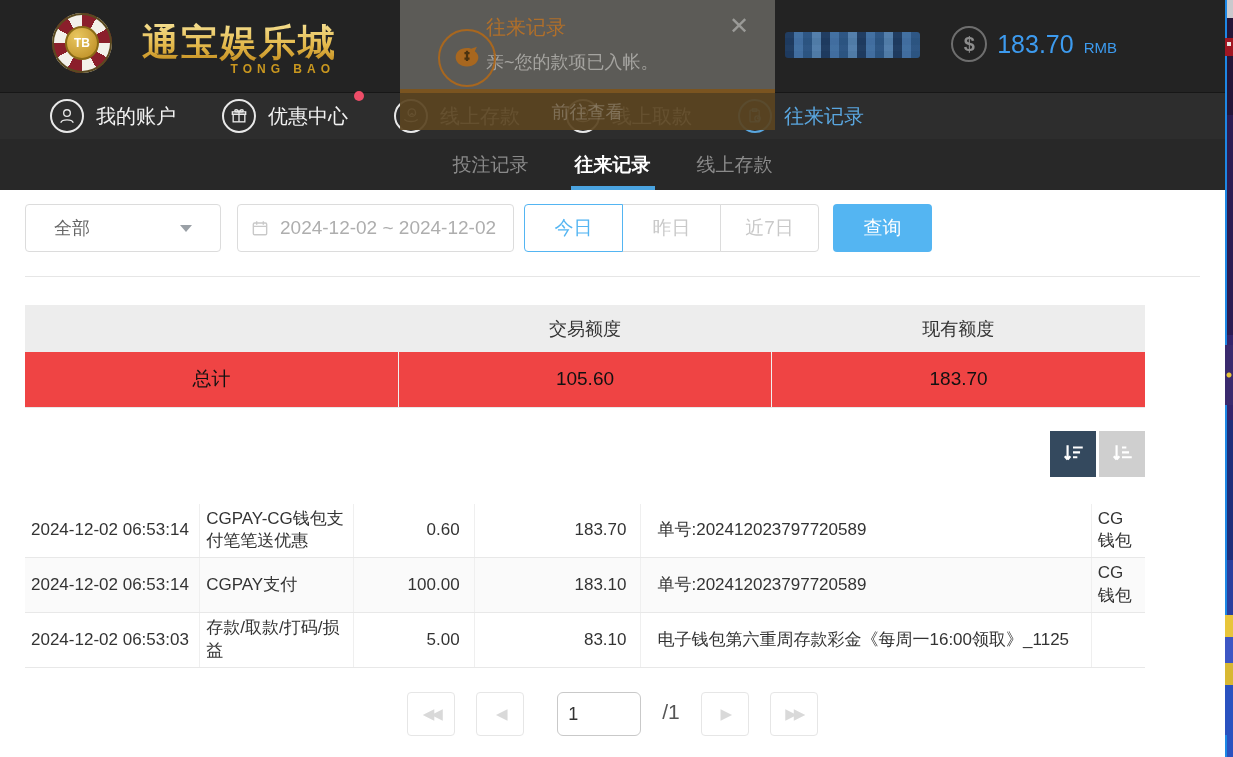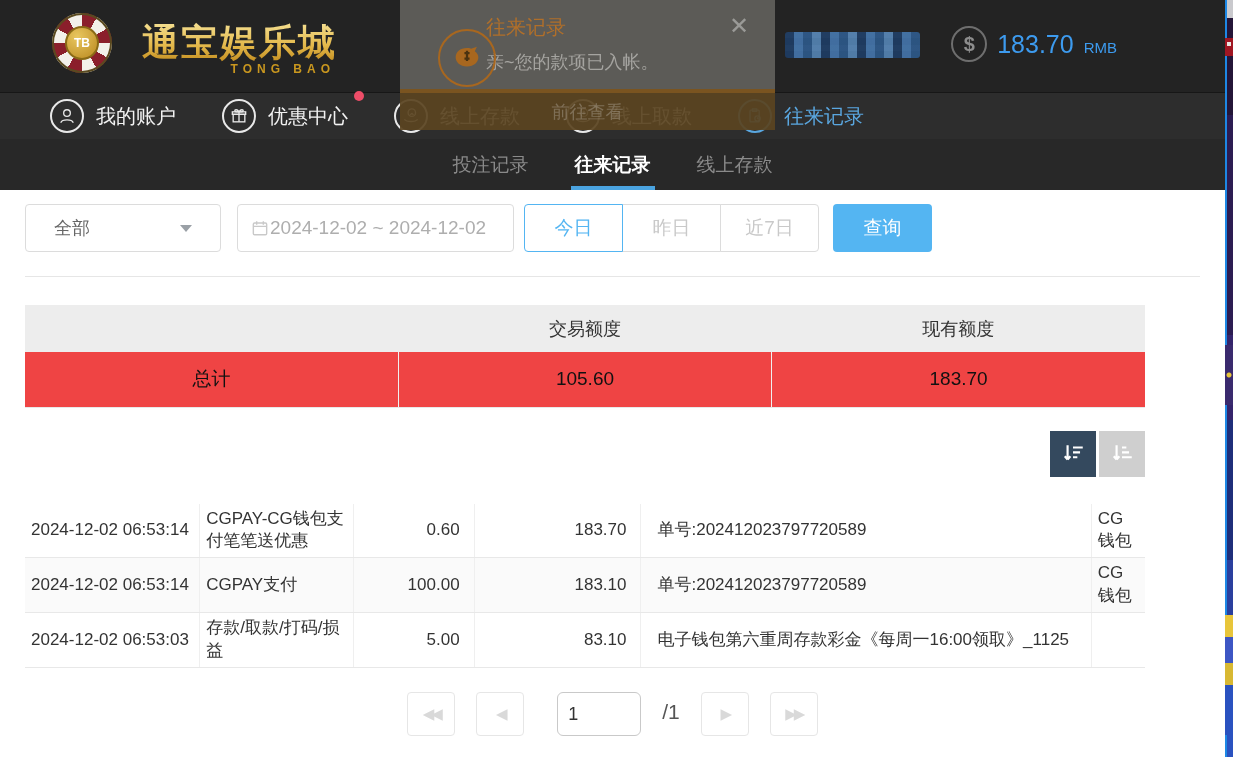--- a/index.html
+++ b/index.html
@@ -64,21 +64,21 @@
   .tab.active { color:#fff; font-weight:bold; }
   .tab.active::after { content:""; position:absolute; left:0; right:0; bottom:0; height:4px; background:#4aa3e0; }
 
   
   .content { position:absolute; left:0; top:190px; width:1225px; }
   .filter-row { display:flex; align-items:center; margin:14px 0 0 25px; height:48px; }
   .select-box { width:196px; height:48px; border:1px solid #dcdcdc; border-radius:4px; display:flex;
     align-items:center; padding:0 28px; color:#666; font-size:18px; justify-content:space-between; cursor:pointer; }
   .caret { width:0; height:0; border-left:6px solid transparent; border-right:6px solid transparent; border-top:7px solid #9aa0a6; }
   .date-box { width:277px; height:48px; border:1px solid #dcdcdc; border-radius:4px; display:flex;
-    align-items:center; padding:0 12px; color:#aeaeae; font-size:19px; margin-left:16px; cursor:pointer; }
+    align-items:center; padding:0 12px; gap:10px; color:#aeaeae; font-size:19px; margin-left:16px; cursor:pointer; }
   .btn-group { display:flex; margin-left:10px; }
   .qbtn { width:99px; height:48px; border:1px solid #dcdcdc; background:#fff; color:#c9c9c9; font-size:19px;
     display:flex; align-items:center; justify-content:center; margin-left:-1px; cursor:pointer; }
   .qbtn:first-child { border-radius:4px 0 0 4px; margin-left:0; }
   .qbtn:last-child { border-radius:0 4px 4px 0; }
   .qbtn.active { color:#54b5f2; border-color:#54b5f2; z-index:2; }
   .search-btn { width:99px; height:48px; background:#54b5f2; border:none; border-radius:4px; color:#fff;
     font-size:19px; margin-left:14px; cursor:pointer;font-family:Liberation Serif, serif; }
   .divider { height:1px; background:#e6e6e6; margin:24px 25px 0 25px; }
 

